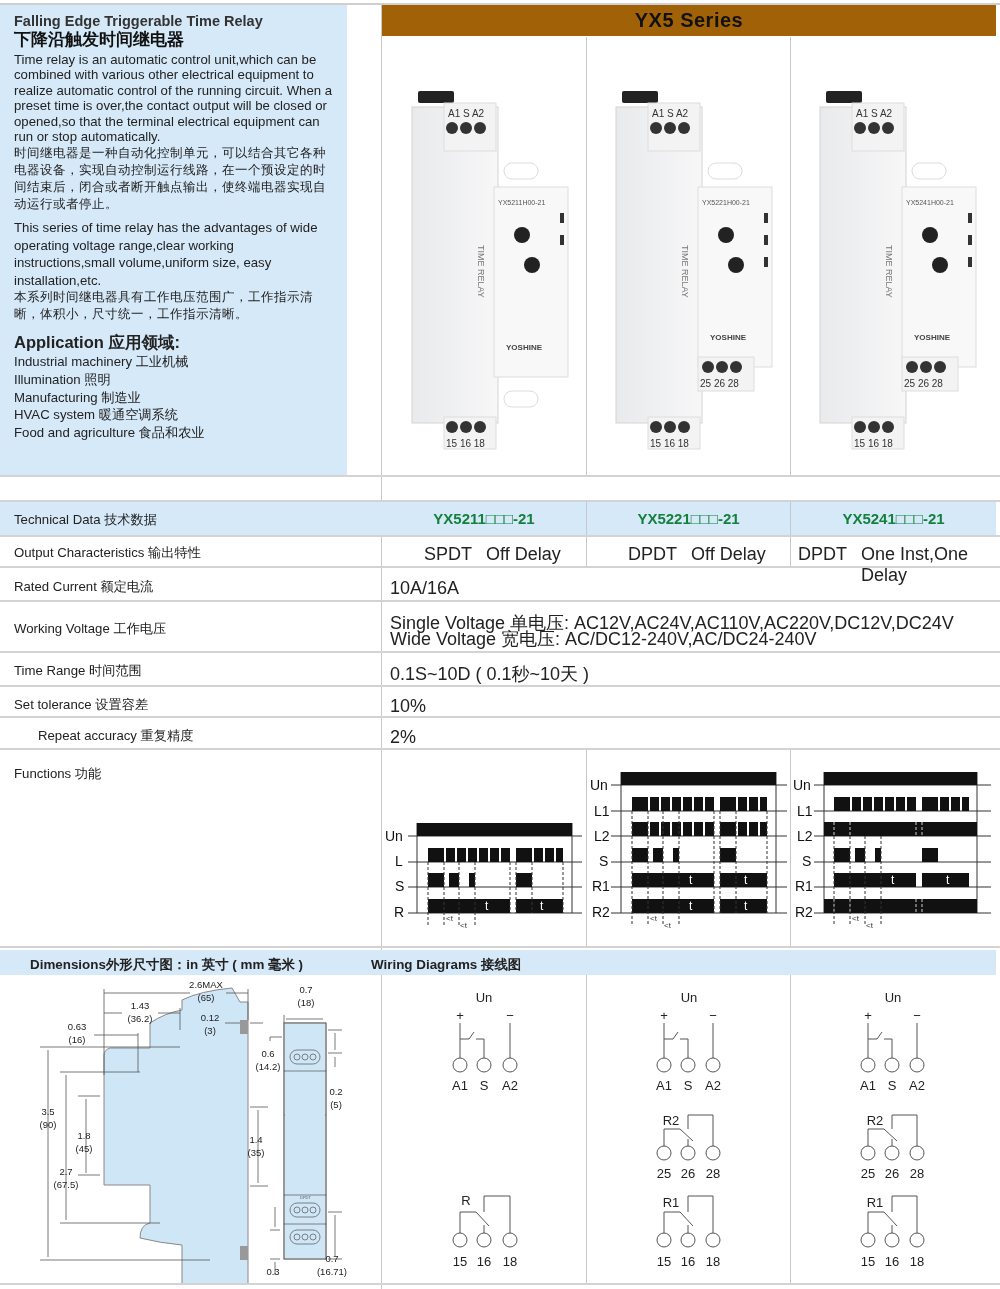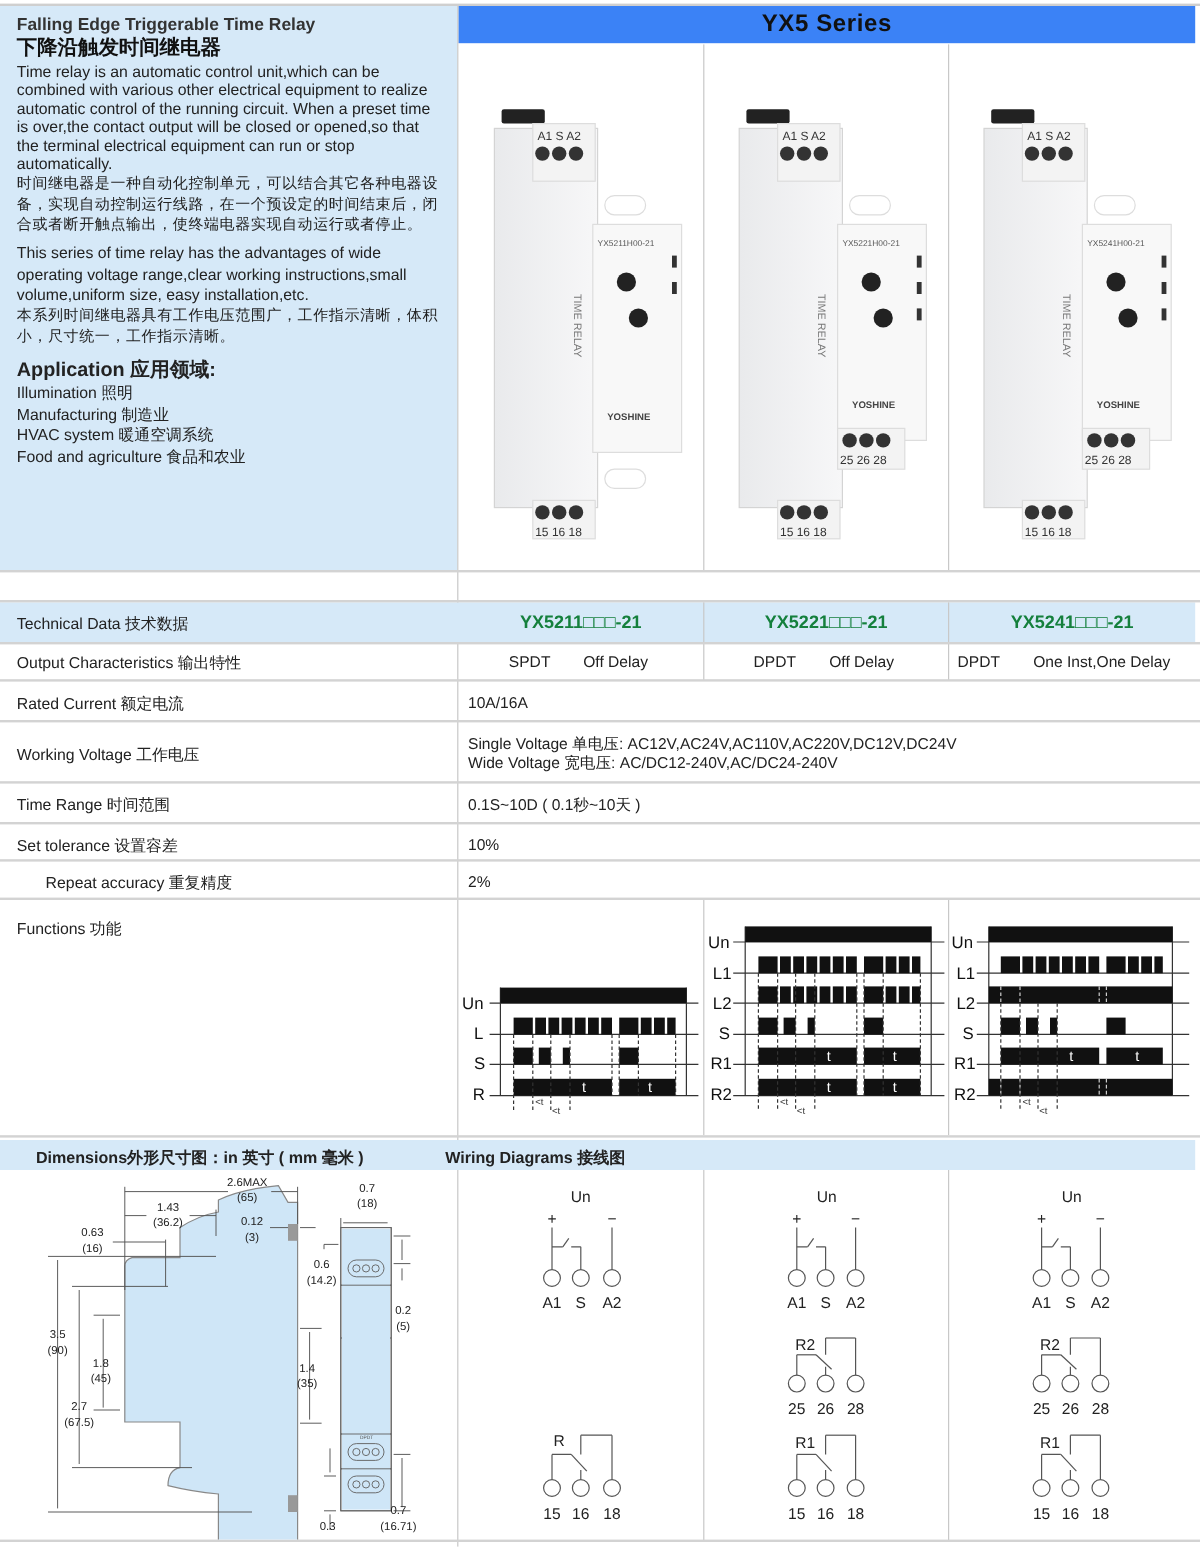--- a/index.html
+++ b/index.html
@@ -2,50 +2,51 @@
 <html><head>
 <meta charset="utf-8">
 <style>
   * { box-sizing: border-box; margin: 0; padding: 0; }
   body { width: 1000px; height: 1289px; background: #ffffff; font-family: "Liberation Sans", "DejaVu Sans", sans-serif; color: #222; position: relative; overflow: hidden; }
   .abs { position: absolute; }
   .blue { background: #d6e9f8; }
   .vline { position: absolute; width: 1px; background: #c8c8c8; }
   .hline { position: absolute; height: 2px; background: #d3d3d3; }
   
-  #intro { left: 0; top: 5px; width: 381px; height: 470px; padding: 7px 14px; }
+  #intro { left: 0; top: 5px; width: 347px; height: 470px; padding: 7px 14px; }
   #intro .t1 { font-weight: bold; font-size: 14.5px; color: #333; line-height: 18px; }
   #intro .t2 { font-weight: bold; font-size: 17px; color: #111; line-height: 20px; margin-bottom: 2px; }
   #intro p { font-size: 13.2px; line-height: 15.4px; color: #222; }
   #intro p.zh { font-size: 12.5px; line-height: 17px; letter-spacing: 0.5px; }
   #intro .app { font-weight: bold; font-size: 16.5px; margin-top: 8px; line-height: 22px; }
   #intro .apps div { font-size: 13.2px; line-height: 17.6px; }
   
-  #series-header { left: 382px; top: 5px; width: 614px; height: 31px; background: #3b82f6; text-align: center; font-weight: bold; font-size: 20px; line-height: 31px; color: #111; letter-spacing: 0.5px; }
+  #series-header { left: 382px; top: 5px; width: 614px; height: 31px; background: #a16207; text-align: center; font-weight: bold; font-size: 20px; line-height: 31px; color: #111; letter-spacing: 0.5px; }
   
   .row-label { position: absolute; left: 14px; font-size: 13.2px; color: #222; }
-  .cell { position: absolute; font-size: 13px; color: #222; }
+  .cell { position: absolute; font-size: 18px; color: #222; }
   .model { position: absolute; font-weight: bold; font-size: 15px; color: #15803d; text-align: center; }
   .sec-head { font-weight: bold; font-size: 13.4px; }
   svg text { font-family: "Liberation Sans", "DejaVu Sans", sans-serif; }
 </style>
 </head>
 <body>
 
 <div class="hline" style="left:0;top:3px;width:1000px;background:#cfcfcf;"></div>
 
 <div id="intro" class="abs blue">
   <div class="t1">Falling Edge Triggerable Time Relay</div>
   <div class="t2">下降沿触发时间继电器</div>
   <p>Time relay is an automatic control unit,which can be combined with various other electrical equipment to realize automatic control of the running circuit. When a preset time is over,the contact output will be closed or opened,so that the terminal electrical equipment can run or stop automatically.</p>
   <p class="zh" style="margin-top:1px;">时间继电器是一种自动化控制单元，可以结合其它各种电器设备，实现自动控制运行线路，在一个预设定的时间结束后，闭合或者断开触点输出，使终端电器实现自动运行或者停止。</p>
   <p style="margin-top:6px;line-height:17.5px;">This series of time relay has the advantages of wide operating voltage range,clear working instructions,small volume,uniform size, easy installation,etc.</p>
   <p class="zh">本系列时间继电器具有工作电压范围广，工作指示清晰，体积小，尺寸统一，工作指示清晰。</p>
   <div class="app">Application 应用领域:</div>
   <div class="apps">
+    <div>Industrial machinery 工业机械</div>
     <div>Illumination 照明</div>
     <div>Manufacturing 制造业</div>
     <div>HVAC system 暖通空调系统</div>
     <div>Food and agriculture 食品和农业</div>
   </div>
 </div>
 
 <div id="series-header" class="abs">YX5 Series</div>
 
 <div class="vline" style="left:381px;top:5px;height:1284px;"></div>

